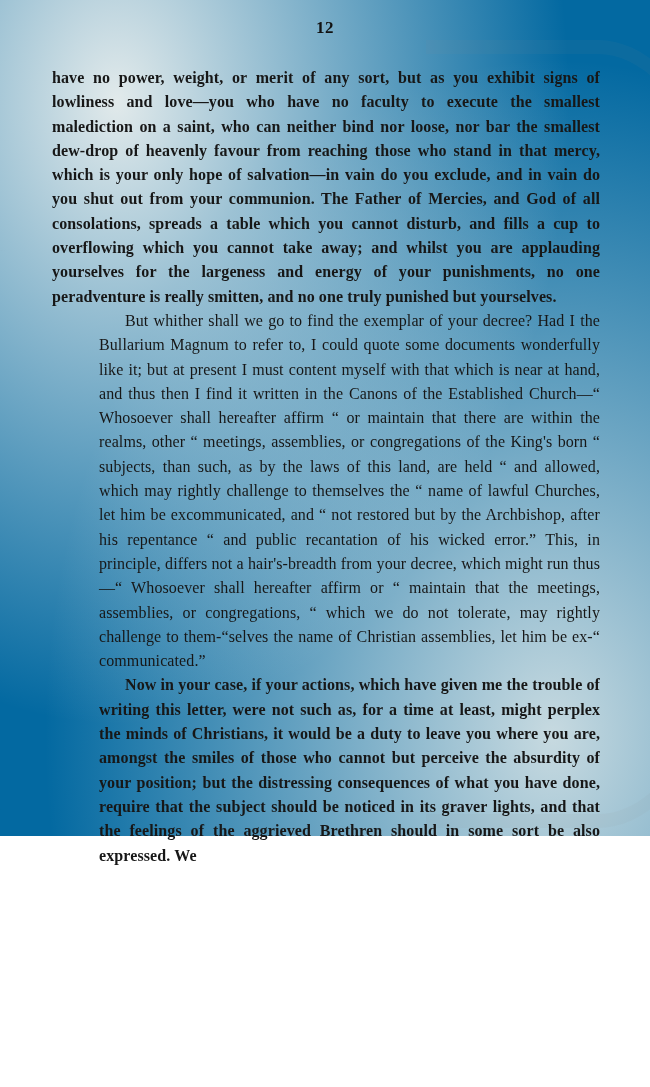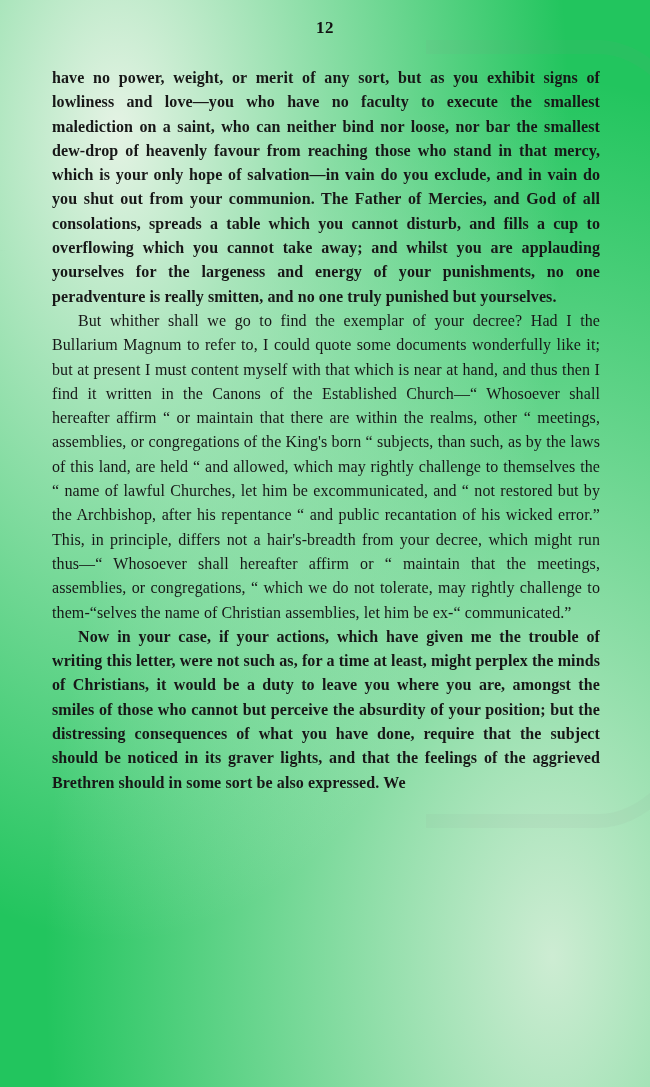--- a/index.html
+++ b/index.html
@@ -10,22 +10,22 @@
   body {
     width: 650px;
     height: 1087px;
     overflow: hidden;
     font-family: "Liberation Serif", serif;
     color: #1a1a1a;
   }
   .page {
     position: relative;
     width: 650px;
-    height: 1087px;
-    background: #22c55e;
+    height: 836px;
+    background: #0369a1;
   }
   
   .paper-tint {
     position: absolute;
     inset: 0;
     background:
       radial-gradient(ellipse at 18% 12%, rgba(250,248,243,0.9) 0%, rgba(253,253,251,0) 60%),
       radial-gradient(ellipse at 85% 88%, rgba(248,246,240,0.8) 0%, rgba(253,253,251,0) 65%);
     pointer-events: none;
   }
@@ -73,20 +73,21 @@
     margin: 0;
     font-size: 16px;
     line-height: 24.3px;
     text-align: justify;
     text-justify: inter-word;
     color: #171717;
     letter-spacing: 0.1px;
   }
   p.para + p.para {
     margin-top: 0;
+    margin-left: 47px;
   }
   .indent {
     text-indent: 26px;
   }
   .ink-bold  { color: #0a0a0a; font-weight: bold; }
   .ink-mid   { color: #2b2b2b; }
 </style>
 </head>
 <body>
 

